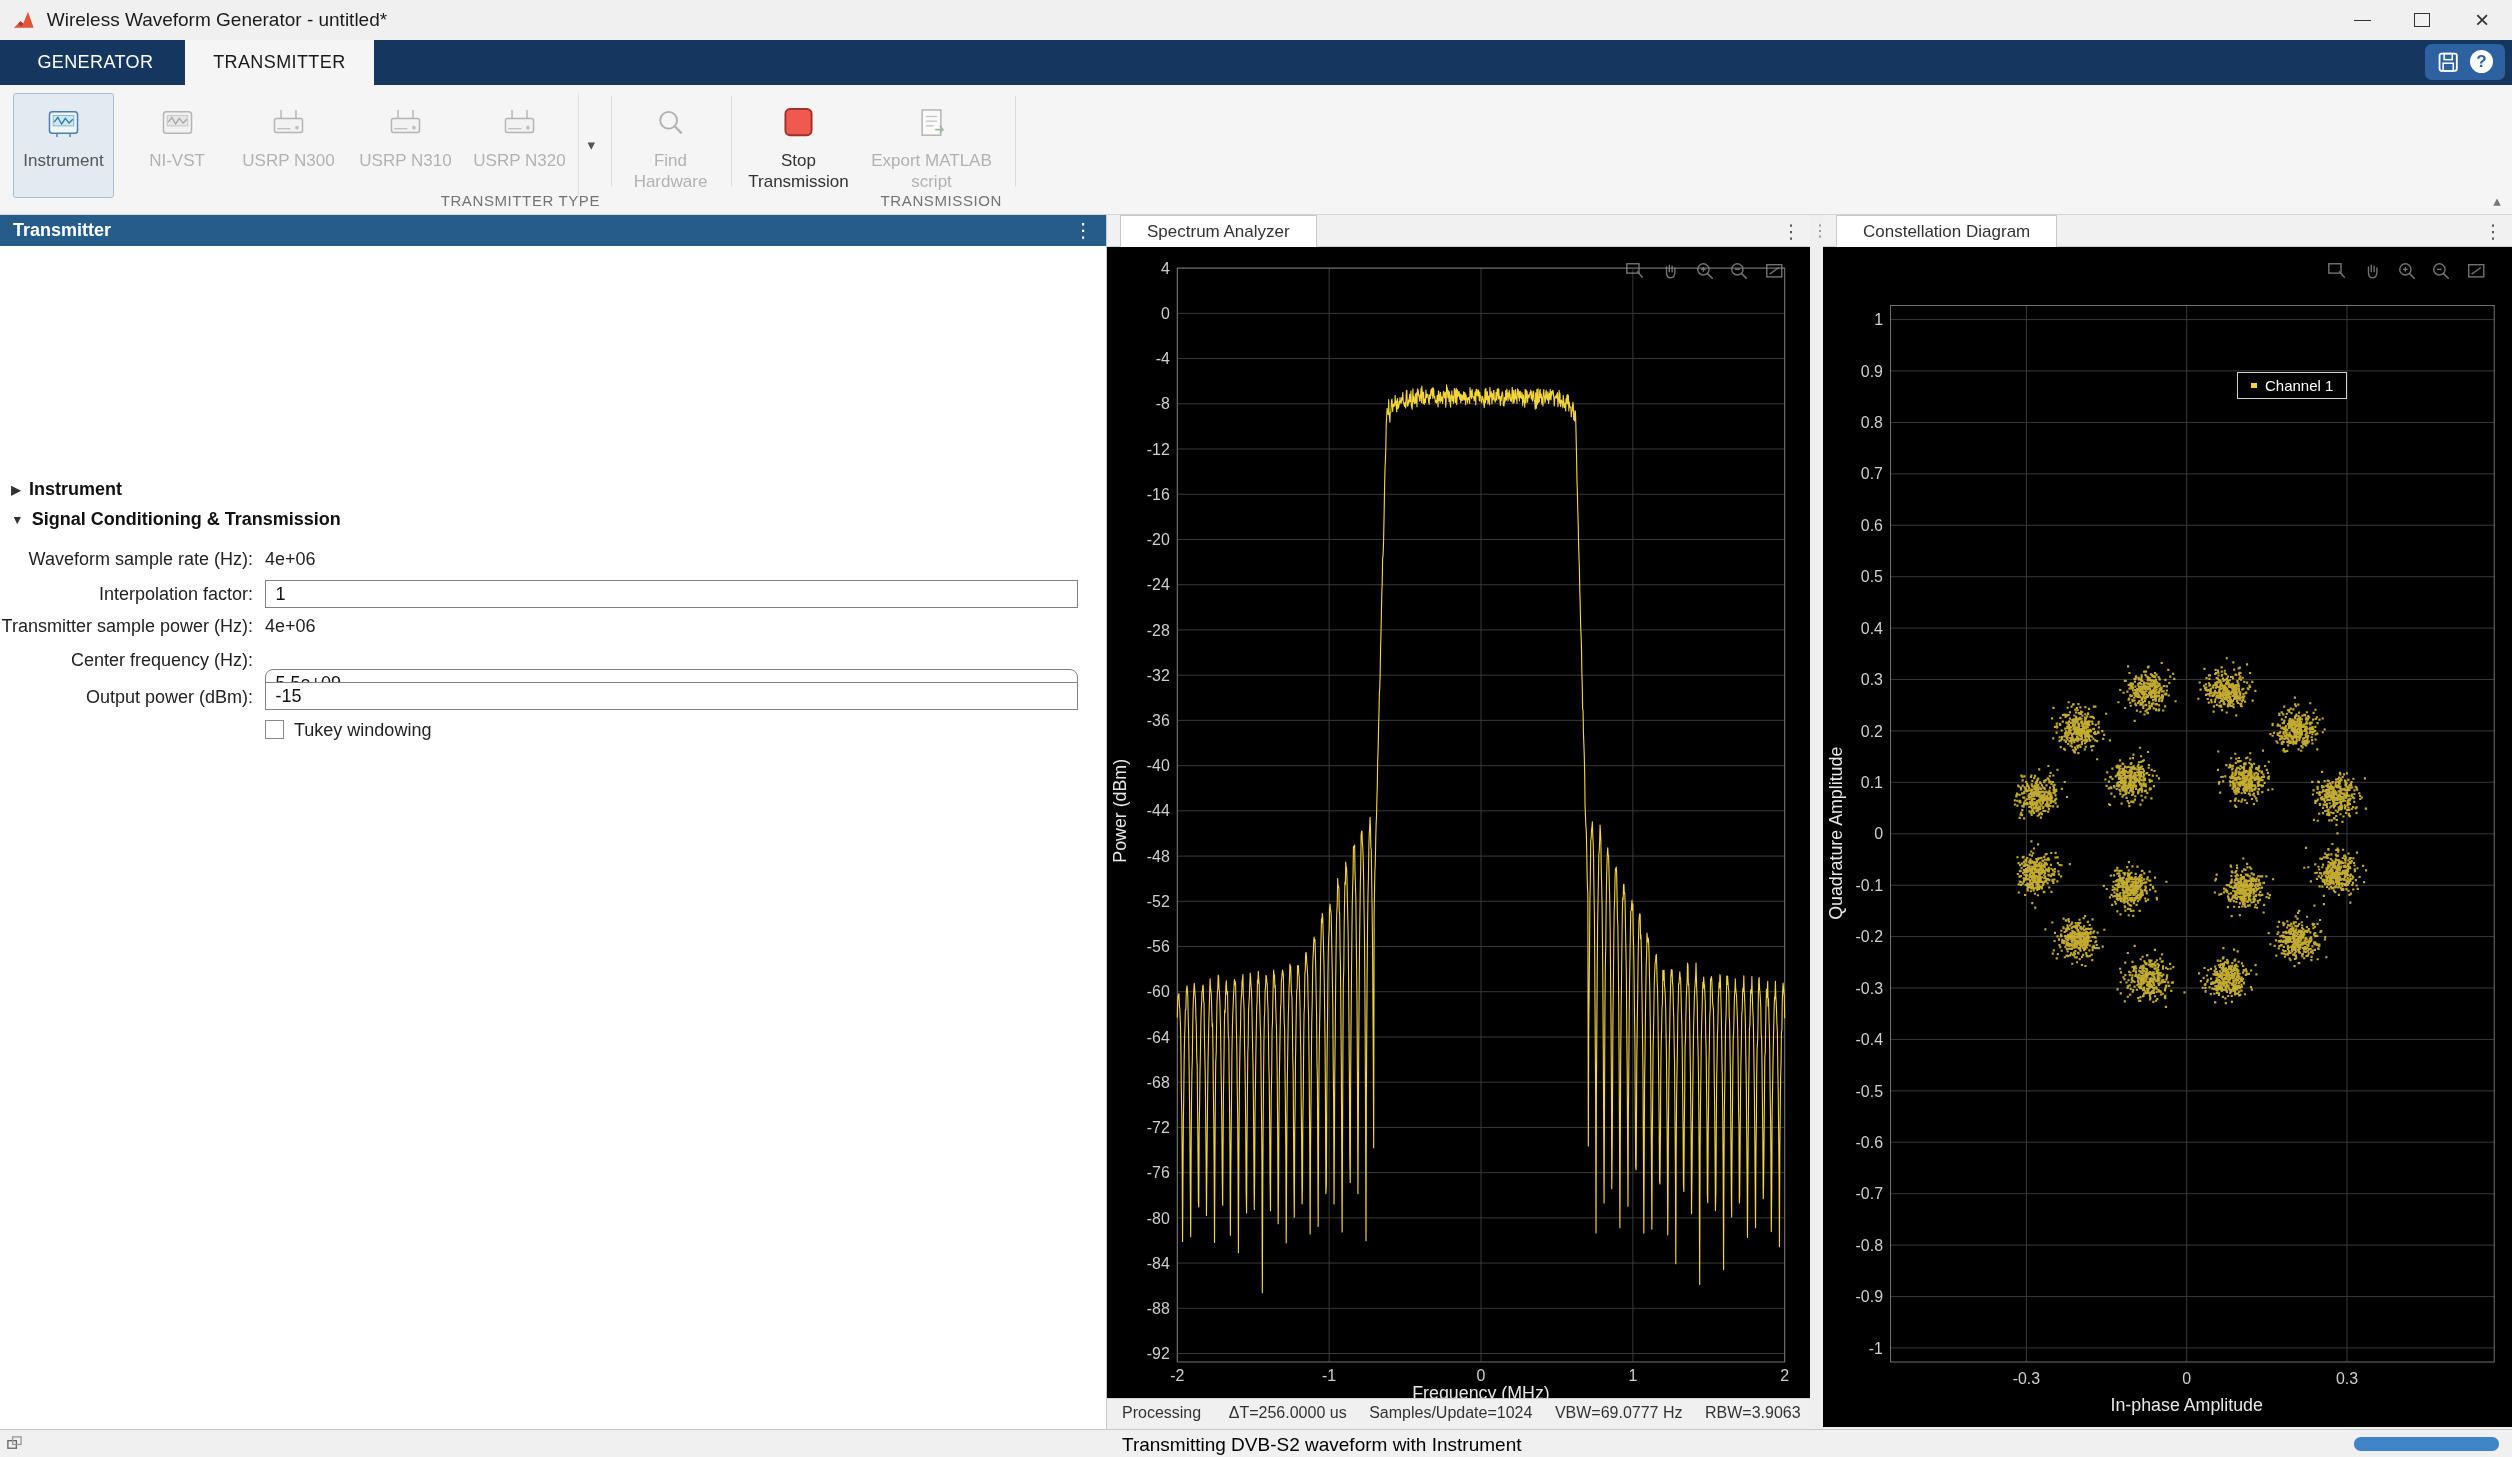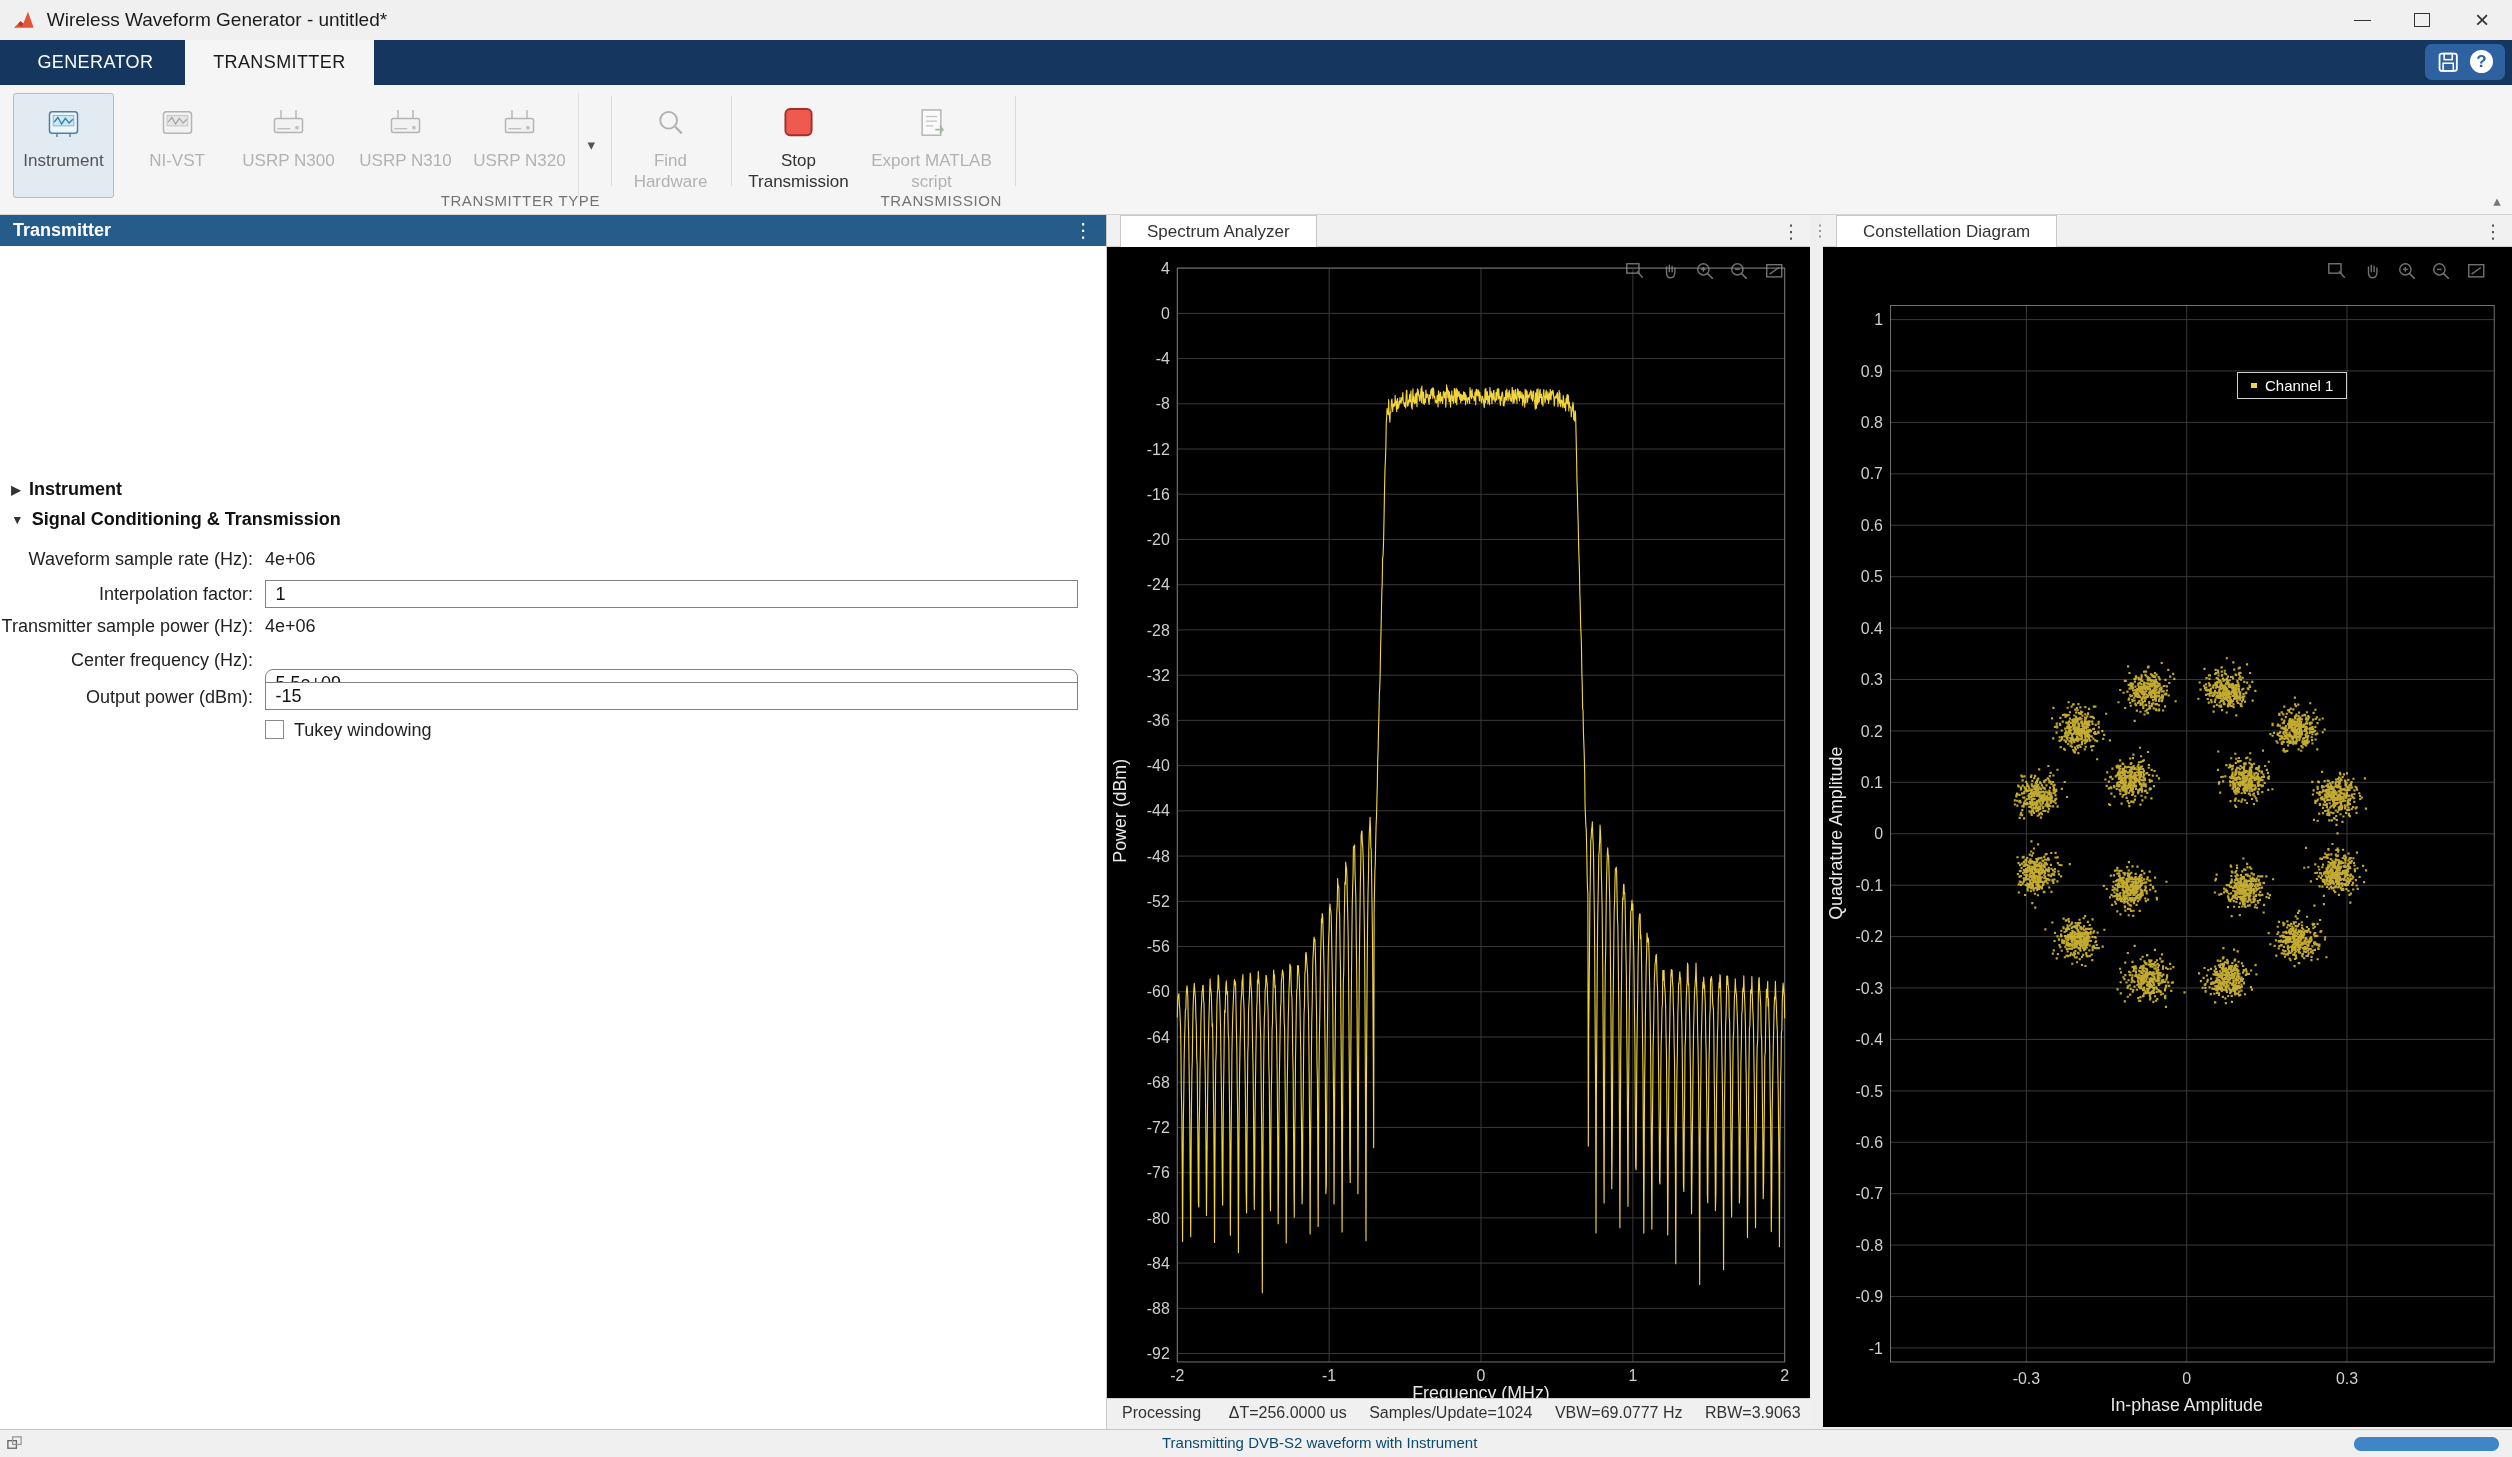--- a/index.html
+++ b/index.html
@@ -61,21 +61,21 @@
   .legend{position:absolute;left:414px;top:125px;border:0.9px solid #cfcfcf;background:#000;display:flex;align-items:center;gap:8.4px;padding:3.8px 13px;}
   .legend-marker{width:5.6px;height:5.6px;background:#f2d43d;}
   .legend-text{font-size:15px;color:#fff;}
   .procbar{position:absolute;left:0;right:0;bottom:2.8px;height:29px;background:#f0f0f0;border-top:0.9px solid #cfcfcf;display:flex;align-items:center;font-size:16px;color:#333;padding:0 9.4px;box-sizing:border-box;}
   .proc-state{margin-right:auto;padding-left:5.6px;}
   .proc-metric{margin-left:22.5px;white-space:nowrap;}
   .splitter-dots{position:absolute;left:705px;top:5.6px;color:#8a8a8a;font-size:16px;}
 
   
   .statusbar{position:absolute;left:0;bottom:0;right:0;height:27px;background:#f0f0f0;border-top:0.9px solid #c6c6c6;}
-  .status-msg{position:absolute;left:1122px;top:3.8px;font-size:15px;color:#0c4a6e;margin-left:40px;}
+  .status-msg{position:absolute;left:1122px;top:3.8px;font-size:19px;color:#000000;}
   .progress{position:absolute;right:13px;top:6.6px;width:145px;height:14px;background:#3f86c6;border-radius:6.6px;}
   .dock-icon{position:absolute;left:5.6px;top:4.7px;}
   svg text{font-family:"Liberation Sans",sans-serif;}
 </style>
 </head>
 <body>
 
 <div class="app">
 
   <div class="titlebar">

